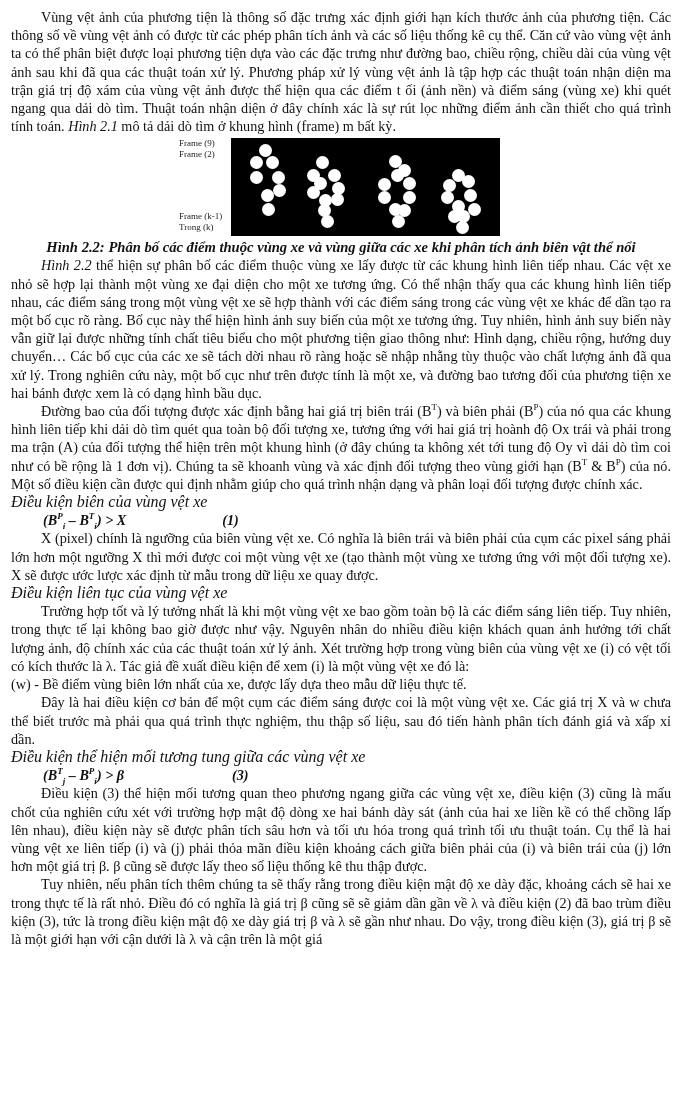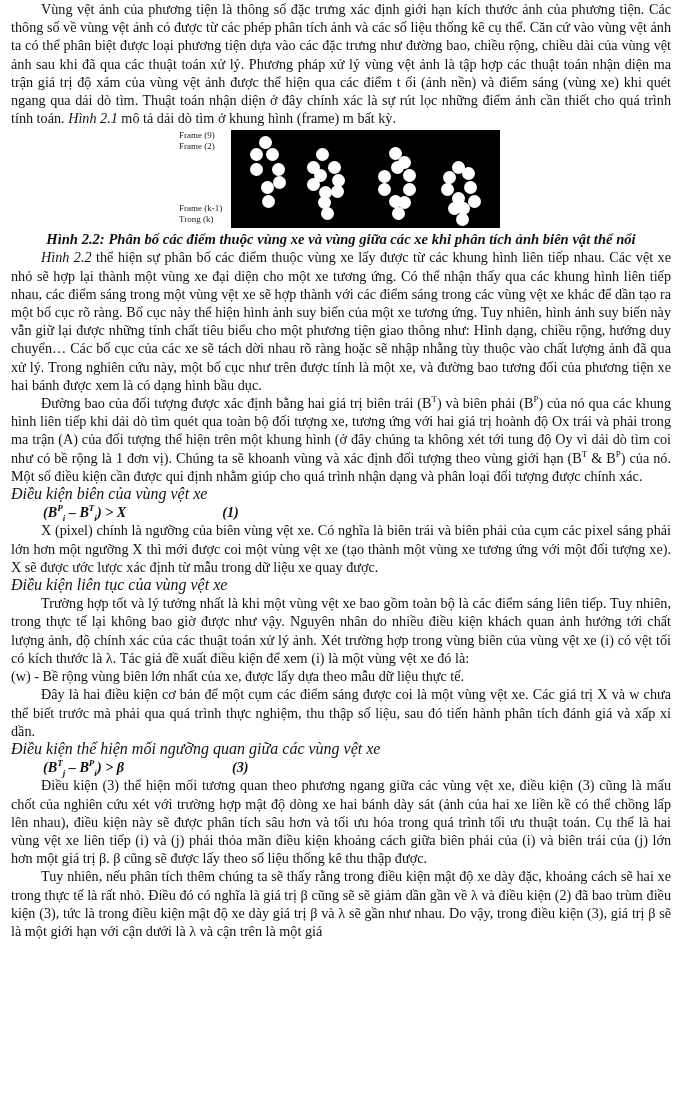--- a/index.html
+++ b/index.html
@@ -1,18 +1,18 @@
 <!DOCTYPE html>
 <html><head>
 <meta charset="utf-8">
 <style>
   html, body { margin:0; padding:0; background:#ffffff; }
   body { width:680px; height:1106px; overflow:hidden; position:relative;
          font-family:"Liberation Serif", "DejaVu Serif", serif; color:#111; }
-  .page { position:absolute; left:11px; top:0; width:660px; font-size:14.2px; line-height:18.2px; }
+  .page { position:absolute; left:11px; top:8px; width:660px; font-size:14.2px; line-height:18.2px; }
   p { margin:0; text-align:justify; text-align-last:auto; }
   .indent { text-indent:30px; }
   .last-left { text-align-last:left; }
   .heading-it { font-style:italic; font-size:16px; }
   .formula { margin-left:32px; font-weight:bold; white-space:pre;font-style:italic; }
   .formula .num { font-weight:bold; }
   sup, sub { font-size:9px; line-height:0; }
   .caption { text-align:center; font-weight:bold; font-style:italic; font-size:14.6px; line-height:17px; margin-top:2px; }
   .figure { position:relative; height:101px; margin-top:1px; }
   .fig-labels { position:absolute; left:168px; top:2px; font-size:9px; line-height:10.5px; color:#222; }
@@ -87,25 +87,25 @@
 
   <p class="formula"><span>(B</span><sup>P</sup><sub>i</sub><span> – B</span><sup>T</sup><sub>i</sub><span>) &gt; X</span><span style="display:inline-block;width:96px"></span><span class="num">(1)</span></p>
 
   <p class="indent">X (pixel) chính là ngưỡng của biên vùng vệt xe. Có nghĩa là biên trái và biên phải của cụm các pixel sáng phải lớn hơn một ngưỡng X thì mới được coi một vùng vệt xe (tạo thành một vùng xe tương ứng với một đối tượng xe). X sẽ được ước lược xác định từ mẫu trong dữ liệu xe quay được.</p>
 
   <p class="heading-it">Điều kiện liên tục của vùng vệt xe</p>
 
   <p class="indent">Trường hợp tốt và lý tưởng nhất là khi một vùng vệt xe bao gồm toàn bộ là các điểm sáng liên tiếp. Tuy nhiên, trong thực tế lại không bao giờ được như vậy. Nguyên nhân do nhiều điều kiện khách quan ảnh hưởng tới chất lượng ảnh, độ chính xác của các thuật toán xử lý ảnh. Xét trường hợp trong vùng biên của vùng vệt xe (i) có vệt tối có kích thước là λ. Tác giả đề xuất điều kiện để xem (i) là một vùng vệt xe đó là:</p>
 
 
-  <p>(w) - Bề rộng vùng biên lớn nhất của xe, được lấy dựa theo mẫu dữ liệu thực tế.</p>
+  <p>(w) - Bề điểm vùng biên lớn nhất của xe, được lấy dựa theo mẫu dữ liệu thực tế.</p>
 
   <p class="indent">Đây là hai điều kiện cơ bản để một cụm các điểm sáng được coi là một vùng vệt xe. Các giá trị X và w chưa thể biết trước mà phải qua quá trình thực nghiệm, thu thập số liệu, sau đó tiến hành phân tích đánh giá và xấp xỉ dần.</p>
 
-  <p class="heading-it">Điều kiện thể hiện mối ngưỡng quan giữa các vùng vệt xe</p>
+  <p class="heading-it">Điều kiện thể hiện mối tương tung giữa các vùng vệt xe</p>
 
   <p class="formula"><span>(B</span><sup>T</sup><sub>j</sub><span> – B</span><sup>P</sup><sub>i</sub><span>) &gt; β</span><span style="display:inline-block;width:108px"></span><span class="num">(3)</span></p>
 
   <p class="indent">Điều kiện (3) thể hiện mối tương quan theo phương ngang giữa các vùng vệt xe, điều kiện (3) cũng là mấu chốt của nghiên cứu xét với trường hợp mật độ dòng xe hai bánh dày sát (ảnh của hai xe liền kề có thể chồng lấp lên nhau), điều kiện này sẽ được phân tích sâu hơn và tối ưu hóa trong quá trình tối ưu thuật toán. Cụ thể là hai vùng vệt xe liên tiếp (i) và (j) phải thỏa mãn điều kiện khoảng cách giữa biên phải của (i) và biên trái của (j) lớn hơn một giá trị β. β cũng sẽ được lấy theo số liệu thống kê thu thập được.</p>
 
   <p class="indent">Tuy nhiên, nếu phân tích thêm chúng ta sẽ thấy rằng trong điều kiện mật độ xe dày đặc, khoảng cách sẽ hai xe trong thực tế là rất nhỏ. Điều đó có nghĩa là giá trị β cũng sẽ sẽ giảm dần gần về λ và điều kiện (2) đã bao trùm điều kiện (3), tức là trong điều kiện mật độ xe dày giá trị β và λ sẽ gần như nhau. Do vậy, trong điều kiện (3), giá trị β sẽ là một giới hạn với cận dưới là λ và cận trên là một giá</p>
 
 </div>
 
 </body></html>

